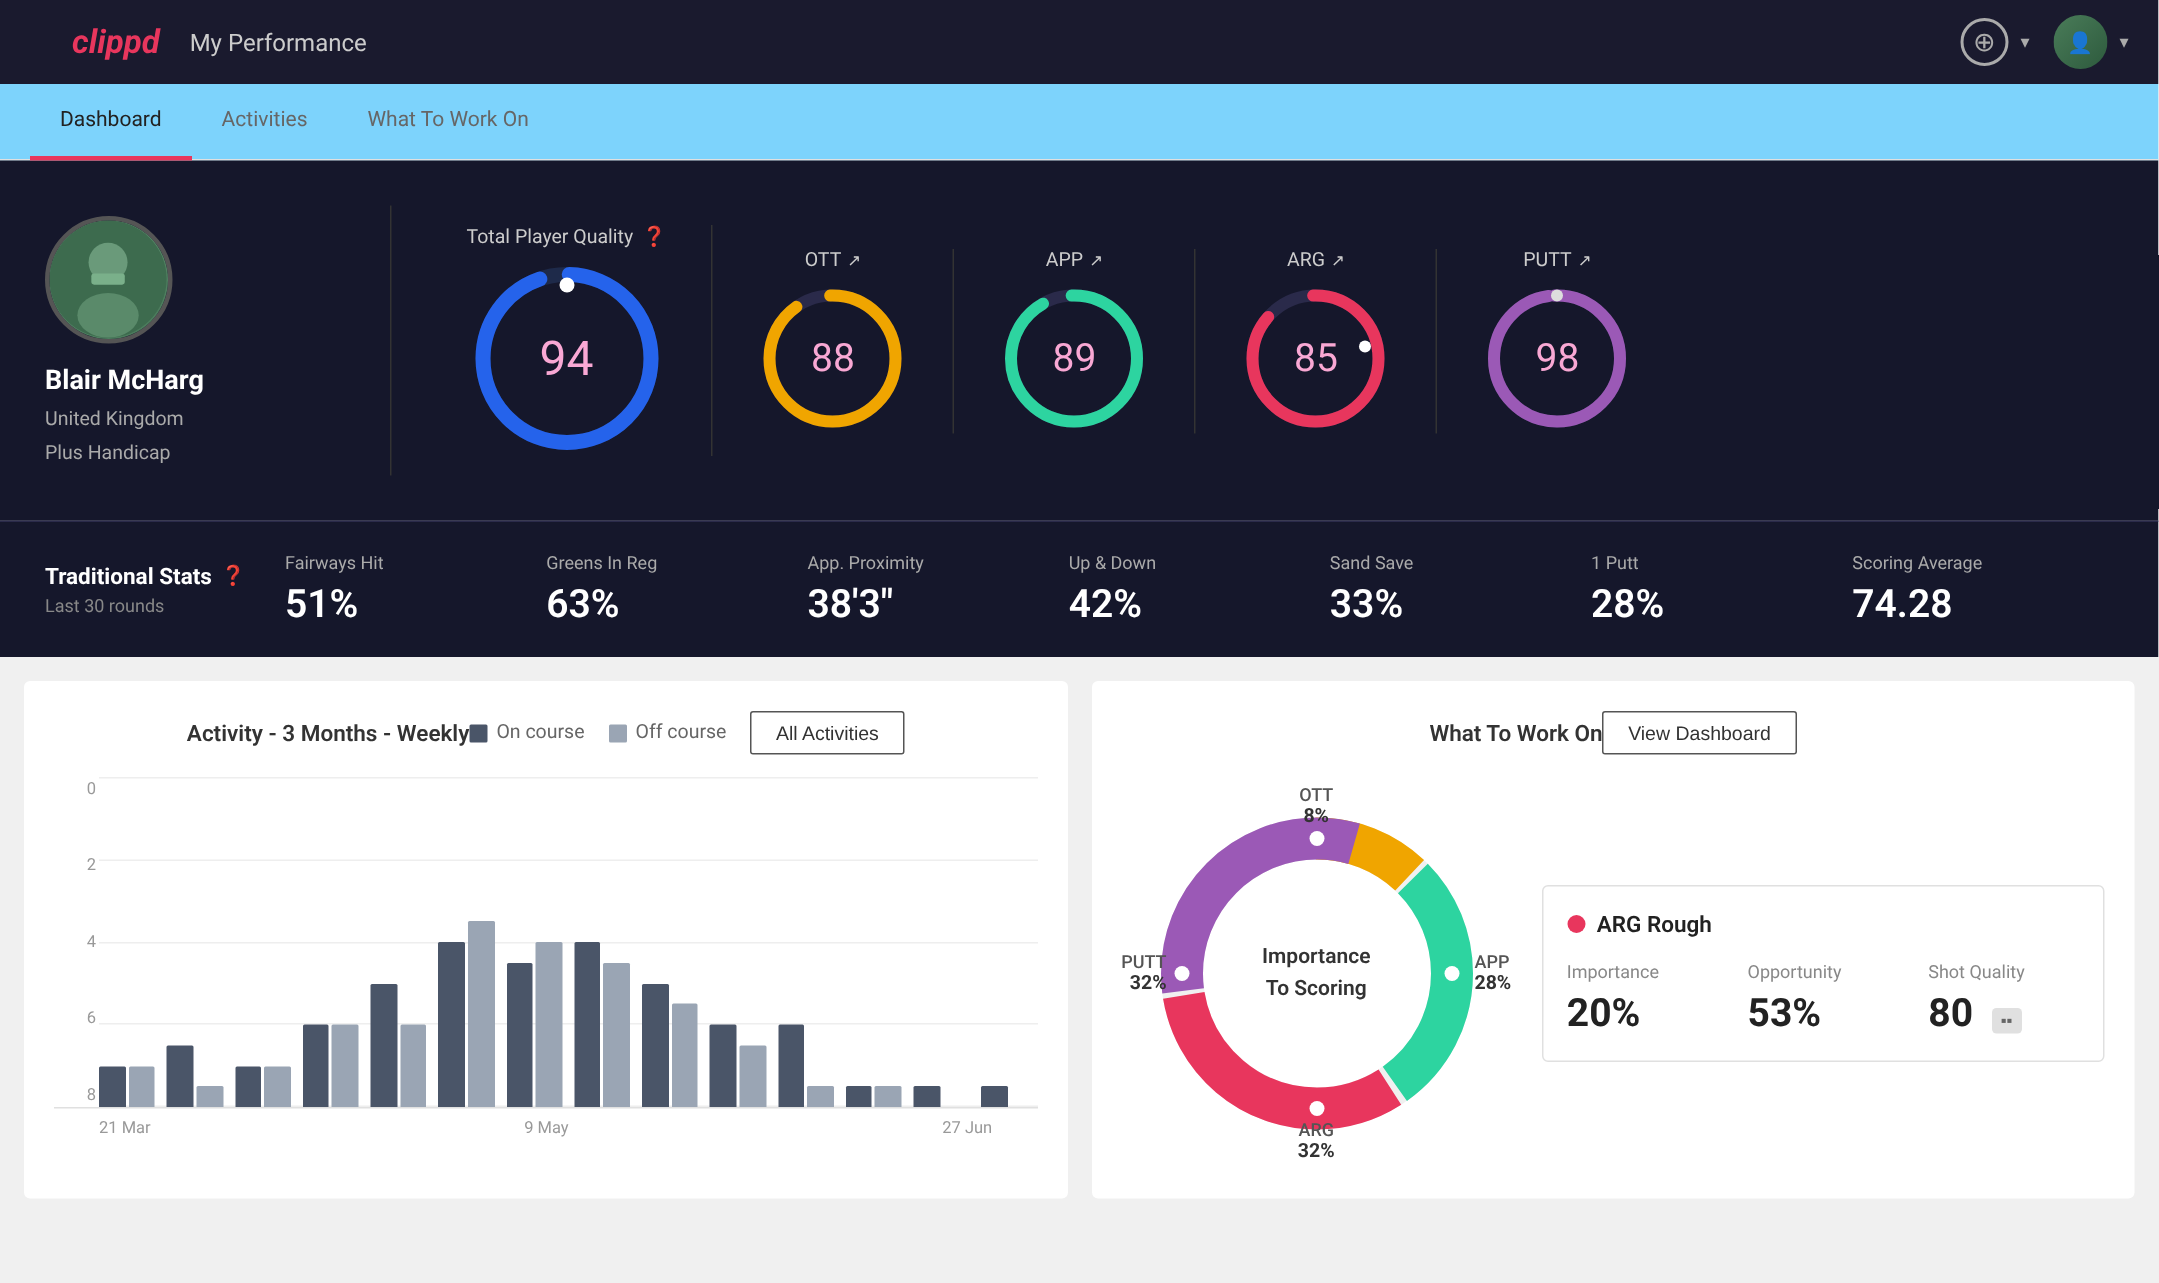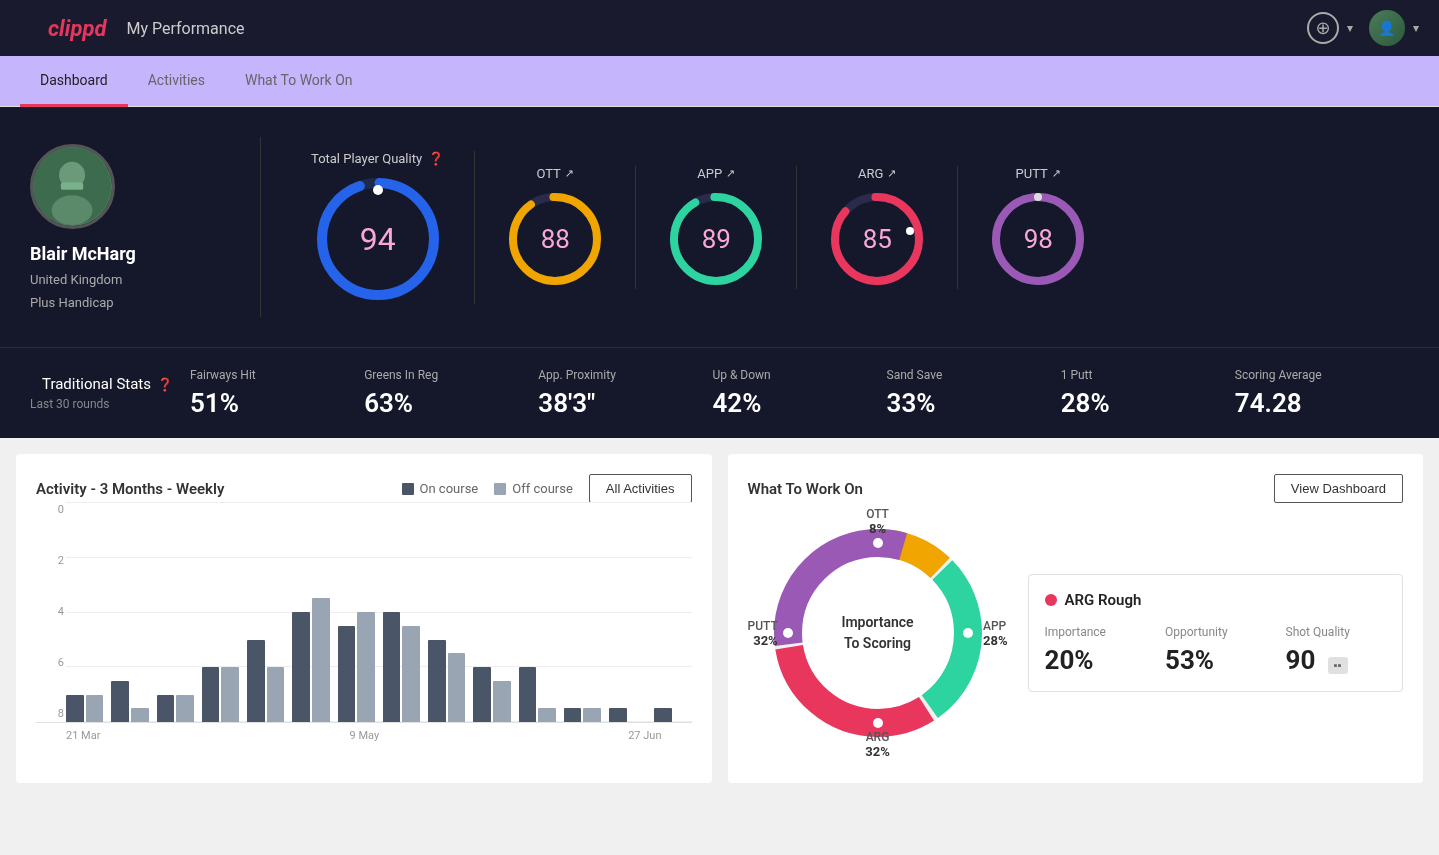--- a/index.html
+++ b/index.html
@@ -29,21 +29,21 @@
       overflow: hidden;
     }
     .avatar-img {
       width: 100%; height: 100%; background: linear-gradient(135deg, #4a7c59, #2d5a3d);
       display: flex; align-items: center; justify-content: center; font-size: 14px;
     }
     .dropdown-arrow { color: #aaa; font-size: 12px; margin-left: 4px; }
 
     
     .tabs {
-      background: #c4b5fd;
+      background: #7dd3fc;
       display: flex;
       border-bottom: 1px solid #e0e0e0;
       padding: 0 20px;
     }
     .tab {
       padding: 16px 20px;
       color: #666;
       font-size: 14px;
       cursor: pointer;
       border-bottom: 3px solid transparent;
@@ -129,21 +129,21 @@
     
     .trad-stats {
       background: #15172b;
       border-top: 1px solid #2a2a4a;
       padding: 20px 30px;
       display: flex;
       align-items: center;
       gap: 0;
     }
     .trad-label-block { min-width: 160px; }
-    .trad-label { font-size: 15px; font-weight: 400; color: #fff; display: flex; align-items: center; gap: 6px; margin-left: 12px; }
+    .trad-label { font-size: 15px; font-weight: 700; color: #fff; display: flex; align-items: center; gap: 6px; }
     .trad-sublabel { font-size: 12px; color: #888; margin-top: 4px; }
     .stat-block { flex: 1; }
     .stat-name { font-size: 12px; color: #aaa; margin-bottom: 6px; }
     .stat-value { font-size: 26px; font-weight: 600; color: #fff; }
 
     
     .lower-content {
       display: flex;
       gap: 16px;
       padding: 16px;
@@ -161,21 +161,22 @@
       background: #fff;
       border-radius: 4px;
       padding: 20px;
       flex: 1;
       min-width: 0;
     }
 
     .card-header {
       display: flex;
       align-items: center;
-      justify-content: space-between;
+      justify-content: center;
+      margin-bottom: 16px;
     }
     .card-title { font-size: 15px; font-weight: 600; color: #333; }
     .legend { display: flex; gap: 16px; align-items: center; }
     .legend-item { display: flex; align-items: center; gap: 6px; font-size: 13px; color: #666; }
     .legend-dot { width: 12px; height: 12px; border-radius: 1px; }
 
     .all-activities-btn {
       border: 1px solid #555;
       background: #fff;
       color: #333;
@@ -581,21 +582,21 @@
             <div class="info-metric-label">Importance</div>
             <div class="info-metric-value">20%</div>
           </div>
           <div class="info-metric">
             <div class="info-metric-label">Opportunity</div>
             <div class="info-metric-value">53%</div>
           </div>
           <div class="info-metric">
             <div class="info-metric-label">Shot Quality</div>
             <div class="info-metric-value">
-              <span>90</span>
+              <span>80</span>
               <span class="info-metric-badge">▪▪</span>
             </div>
           </div>
         </div>
       </div>
     </div>
   </div>
 
 </div>
 

